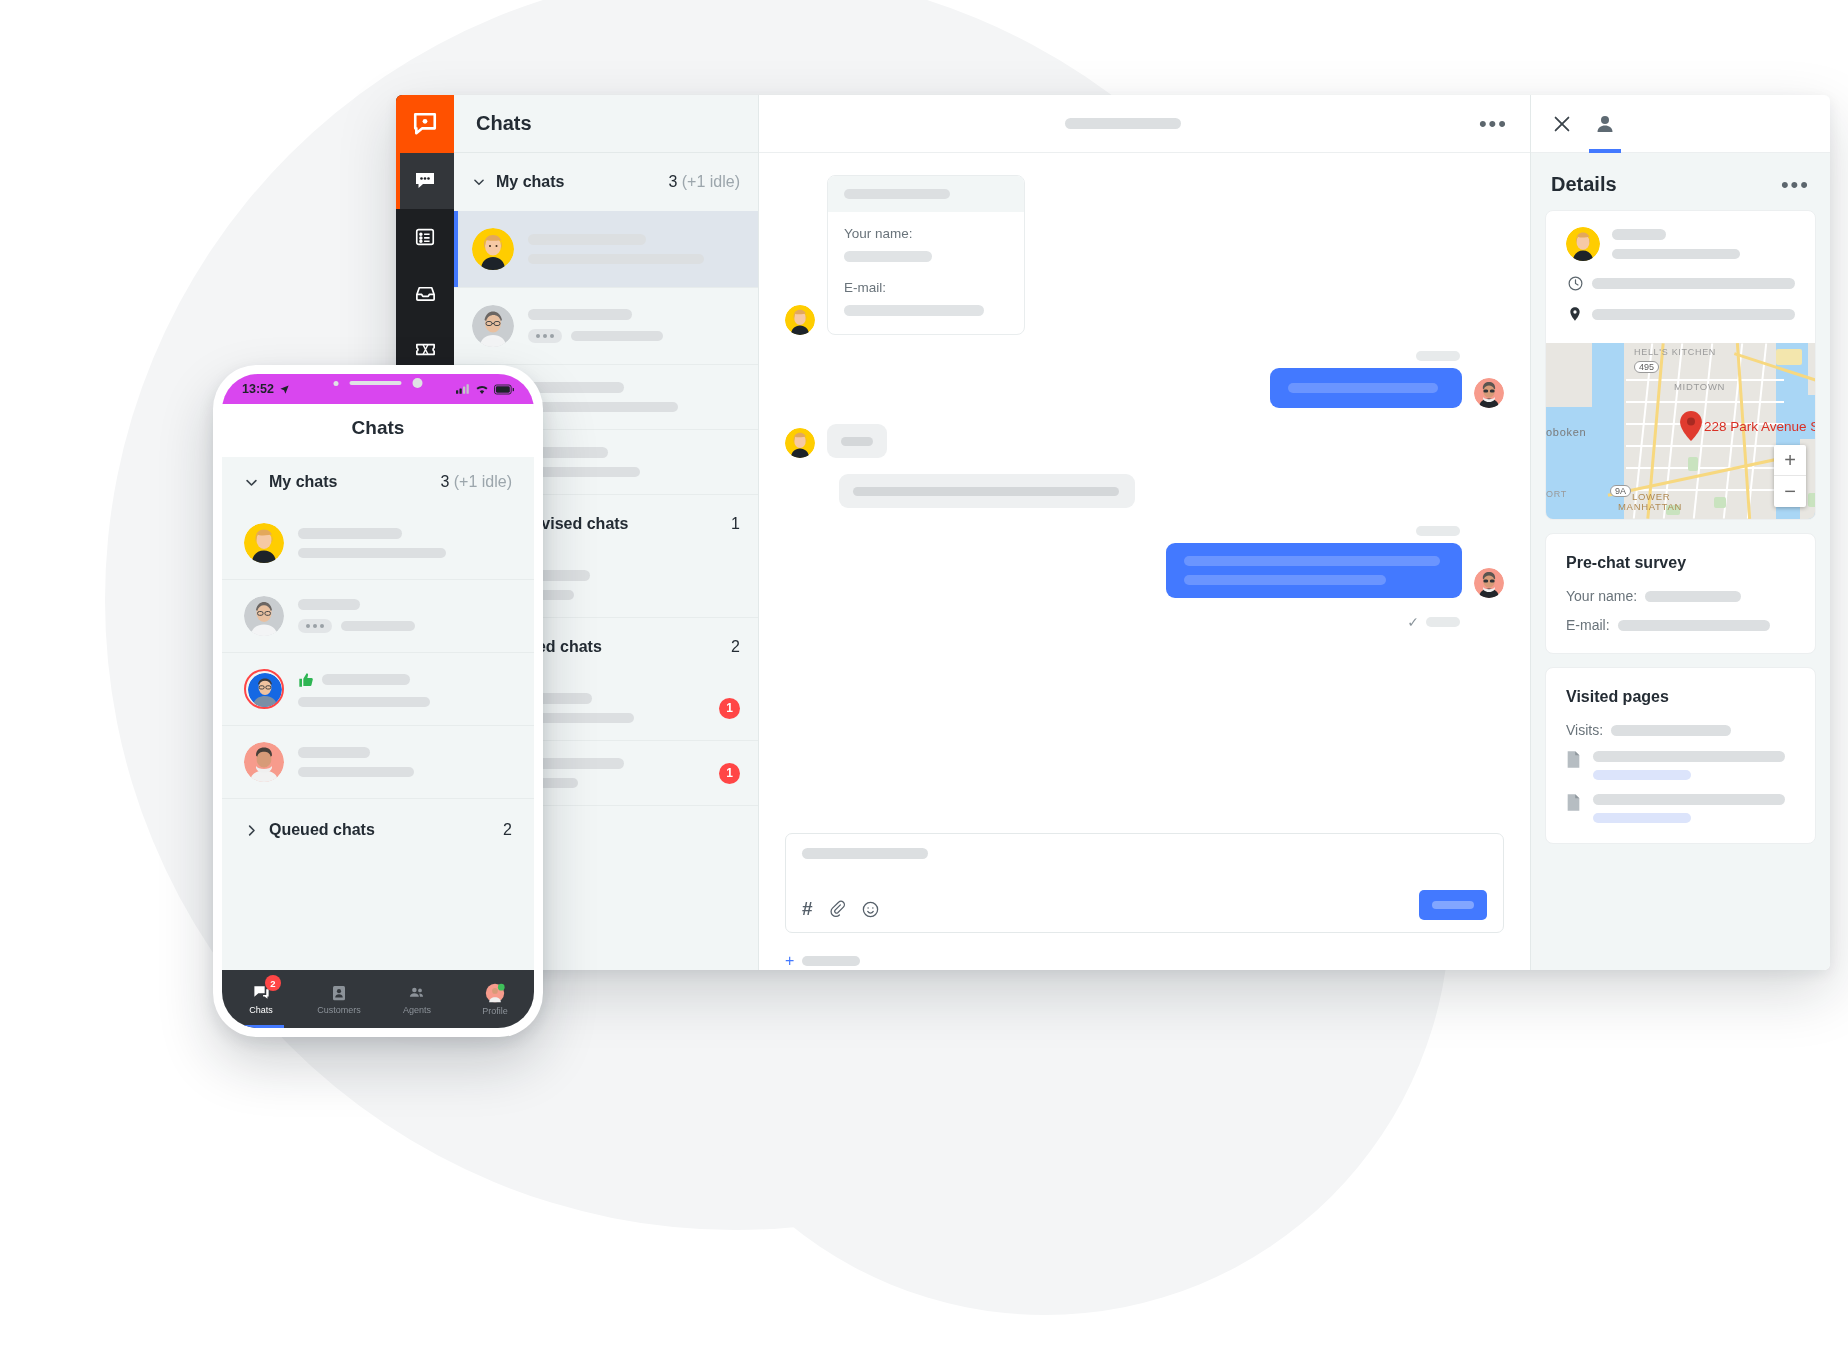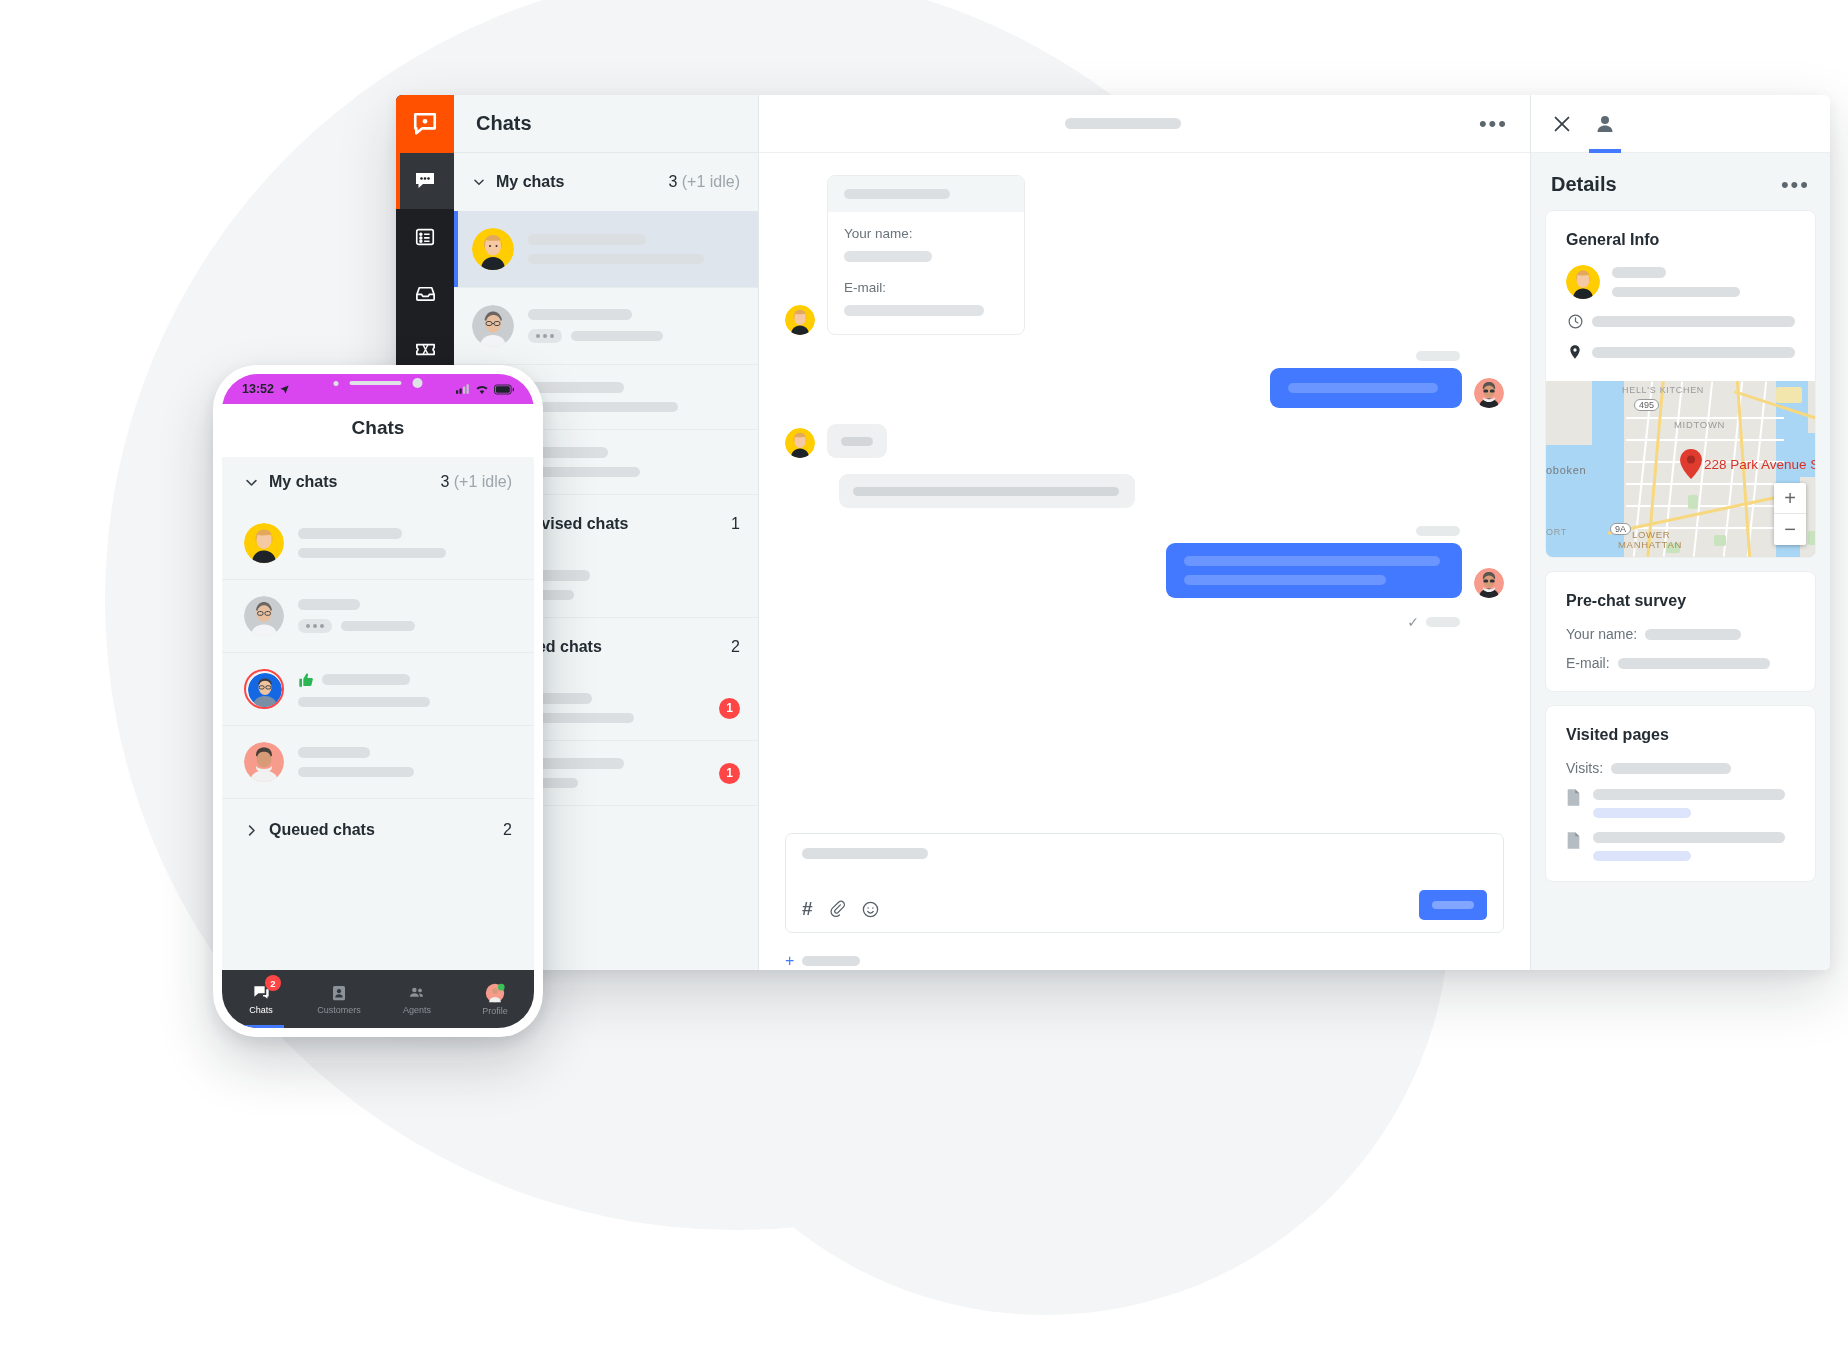--- a/index.html
+++ b/index.html
@@ -615,21 +615,20 @@
           </svg>
       </span>
     </div>
 
     <div class="dt-title">
       <h2>Details</h2>
       <span class="dots">•••</span>
     </div>
 
     <div class="dt-card">
-      <h3>General Info</h3>
       <div class="inner">
         <div class="gi-row">
           <div class="gi-av">
             <svg viewBox="0 0 34 34" width="34" height="34">
               <circle cx="17" cy="17" r="17" fill="#ffcd00"></circle>
               <path d="M7 34c0-6.5 4.5-10.5 10-10.5S27 27.5 27 34z" fill="#1d2329"></path>
               <ellipse cx="17" cy="15" rx="6.5" ry="7.8" fill="#f6c9a5"></ellipse>
               <path d="M10 13.5c0-5.6 3.4-8 7-8s7 2.4 7 8c0 1.6-.8 3.2-.8 3.2l.3-6.8c-1.9 0-9.8 1.6-12.4-.4L10.4 17z" fill="#e3a85c"></path>
             </svg>
           </div>
@@ -681,21 +680,21 @@
         <div class="mp-hwy" style="left:196px;top:0;width:3.2px;height:176px;transform:rotate(-4deg)"></div>
         <div class="mp-hwy" style="left:60px;top:132px;width:180px;height:3px;transform:rotate(-12deg)"></div>
         <div class="mp-hwy" style="left:186px;top:24px;width:96px;height:3px;transform:rotate(18deg)"></div>
 
         <div class="mp-green" style="left:142px;top:114px;width:10px;height:14px"></div>
         <div class="mp-green" style="left:168px;top:154px;width:12px;height:11px"></div>
         <div class="mp-green" style="left:120px;top:162px;width:14px;height:10px"></div>
         <div class="mp-green" style="left:262px;top:150px;width:20px;height:14px"></div>
         <div class="mp-green" style="left:230px;top:6px;width:26px;height:16px;background:#f3e6ad"></div>
 
-        <div class="mp-label" style="left:76px;top:4px;font-size:9px">HELL'S KITCHEN</div>
+        <div class="mp-label" style="left:88px;top:4px;font-size:9px">HELL'S KITCHEN</div>
         <div class="mp-label" style="left:128px;top:38px">MIDTOWN</div>
         <div class="mp-label" style="left:86px;top:148px;color:#b08b55">LOWER</div>
         <div class="mp-label" style="left:72px;top:158px;color:#b08b55">MANHATTAN</div>
         <div class="mp-label" style="left:0px;top:83px;font-size:11px;color:#7a7a7a">oboken</div>
 
         <div class="mp-label" style="left:0px;top:146px;font-size:9px">ORT</div>
 
         <div class="mp-shield" style="left:88px;top:18px">495</div>
         <div class="mp-shield" style="left:64px;top:142px">9A</div>
 

